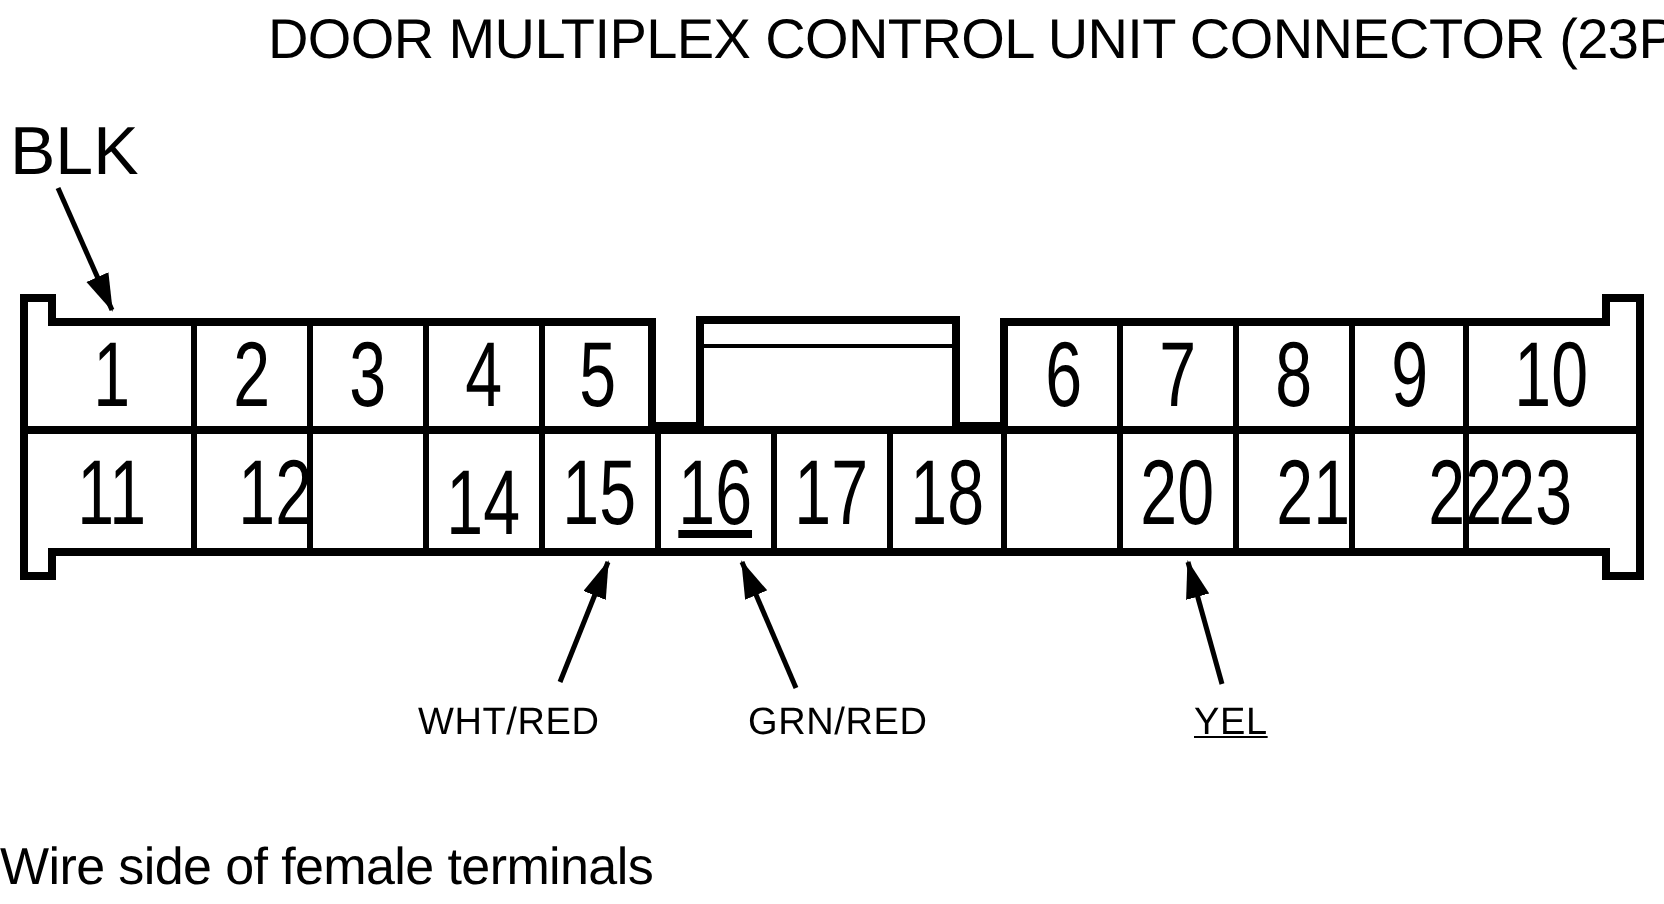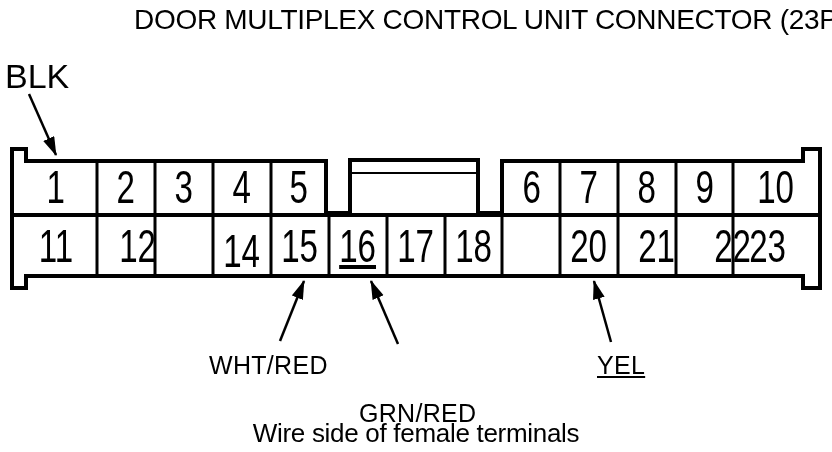--- a/index.html
+++ b/index.html
@@ -12,25 +12,25 @@
   .abs { position:absolute; }
   .title {
     left:134px; top:4px;
     font-size:28px; letter-spacing:-0.3px; white-space:nowrap;
   }
   .blk-label {
     left:5px; top:57px;
     font-size:34px; white-space:nowrap;
   }
   .wire-label {
-    top:351px; font-size:25px; letter-spacing:0.3px; white-space:nowrap;
+    top:351px; font-size:19px; letter-spacing:0.3px; white-space:nowrap;
   }
   .caption {
     left:0; top:418px; width:832px;
-    font-size:26px; letter-spacing:-0.3px; text-align:center;
+    font-size:26px; letter-spacing:-0.3px; text-align:left;
   }
   .diagram-svg { left:0; top:0; }
   .cell {
     position:absolute;
     display:flex; align-items:center; justify-content:center;
   }
   .cell.toprow    { top:161px; height:52px; }
   .cell.bottomrow { top:217px; height:57px; }
   .pin-num {
     font-size:46px; line-height:1;
@@ -132,18 +132,18 @@
       <span class="pin-num">21</span>
     </div>
   <div class="cell bottomrow" style="left:676px;width:57px;margin-left:28px;">
       <span class="pin-num">22</span>
     </div>
   <div class="cell bottomrow" style="left:733px;width:69px;">
       <span class="pin-num">23</span>
     </div>
 
   <div class="abs wire-label" style="left:209px;">WHT/RED</div>
-  <div class="abs wire-label" style="left:359px;margin-top:48px;">GRN/RED</div>
+  <div class="abs wire-label" style="left:374px;">GRN/RED</div>
   <div class="abs wire-label" style="left:597px;text-decoration:underline;">YEL</div>
 
   <div class="abs caption">Wire side of female terminals</div>
 
 </div>
 
 </body></html>

